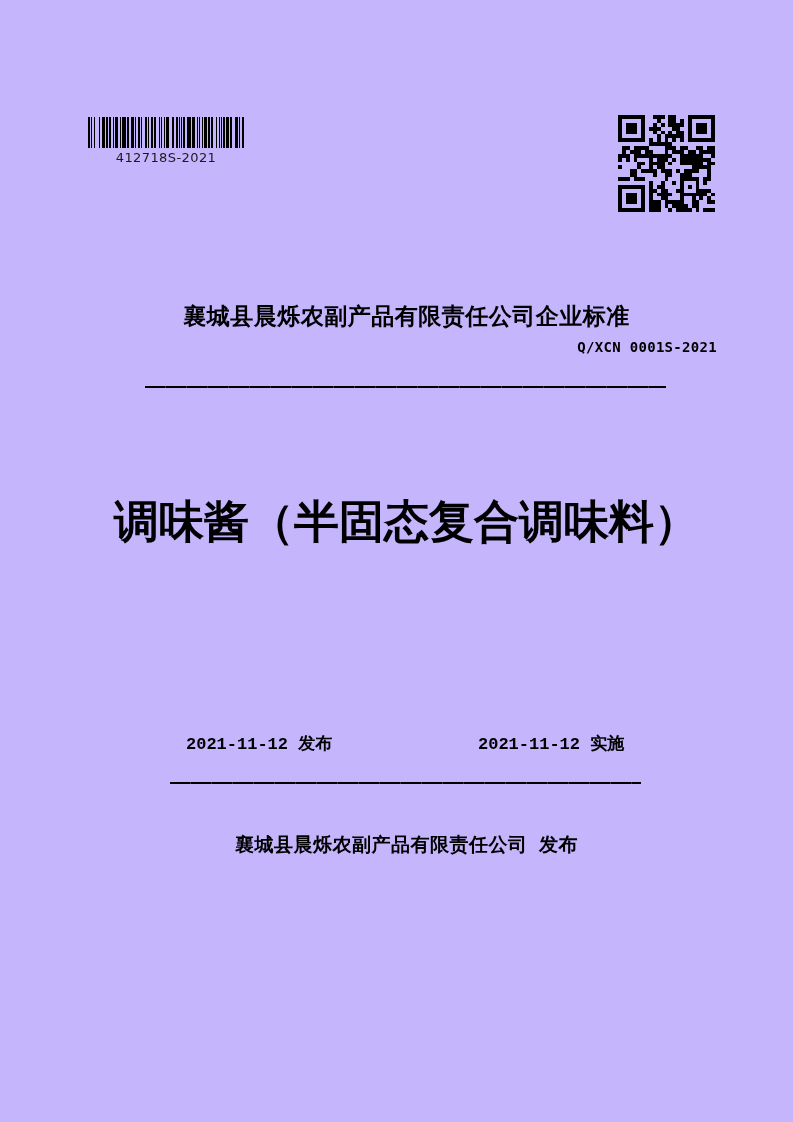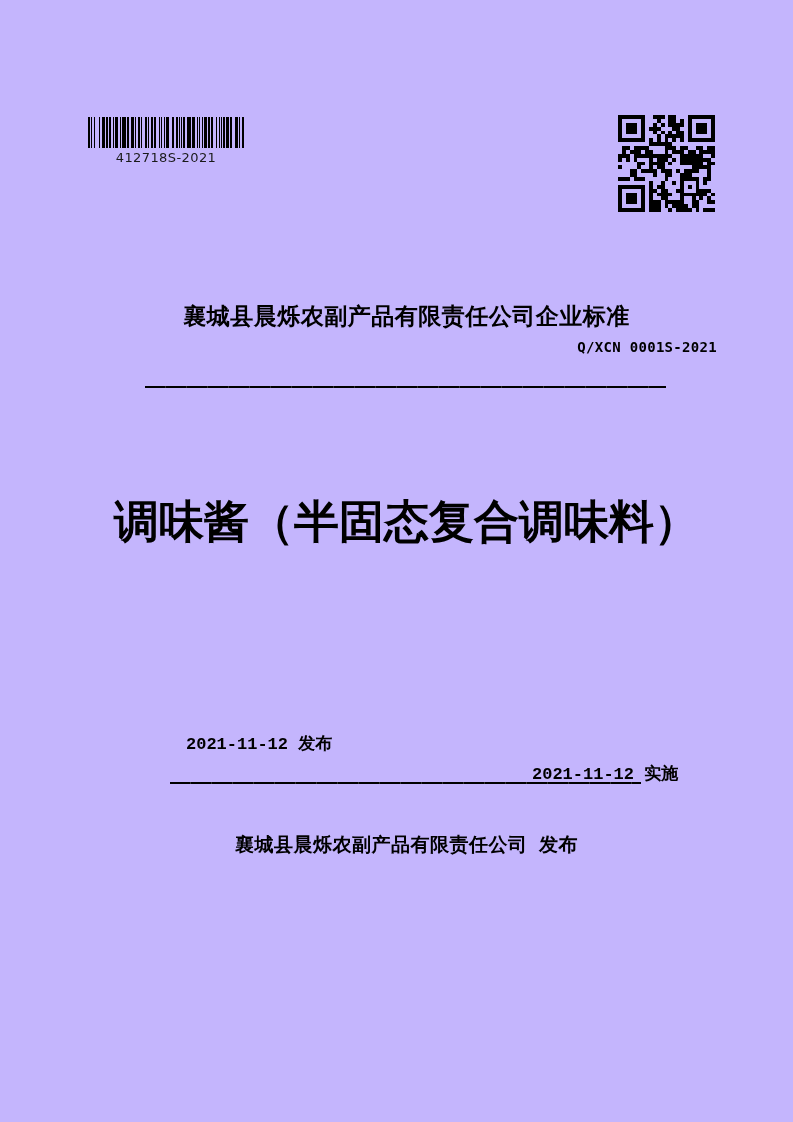--- a/index.html
+++ b/index.html
@@ -91,21 +91,21 @@
   }
   .date-row-item {
     position: absolute;
     top: 732px;
     font-size: 17px;
     font-weight: 700;
     white-space: pre;
     font-family: Liberation Mono, monospace;
   }
   .release-date { left: 186px; }
-  .impl-date { left: 532px; margin-top: 30px; }
+  .impl-date { left: 478px; }
   .publisher-line {
     top: 832px;
     font-size: 19px;
     font-weight: 700;
     white-space: pre;
     letter-spacing: 0.5px;
   }
 </style>
 </head>
 <body>

